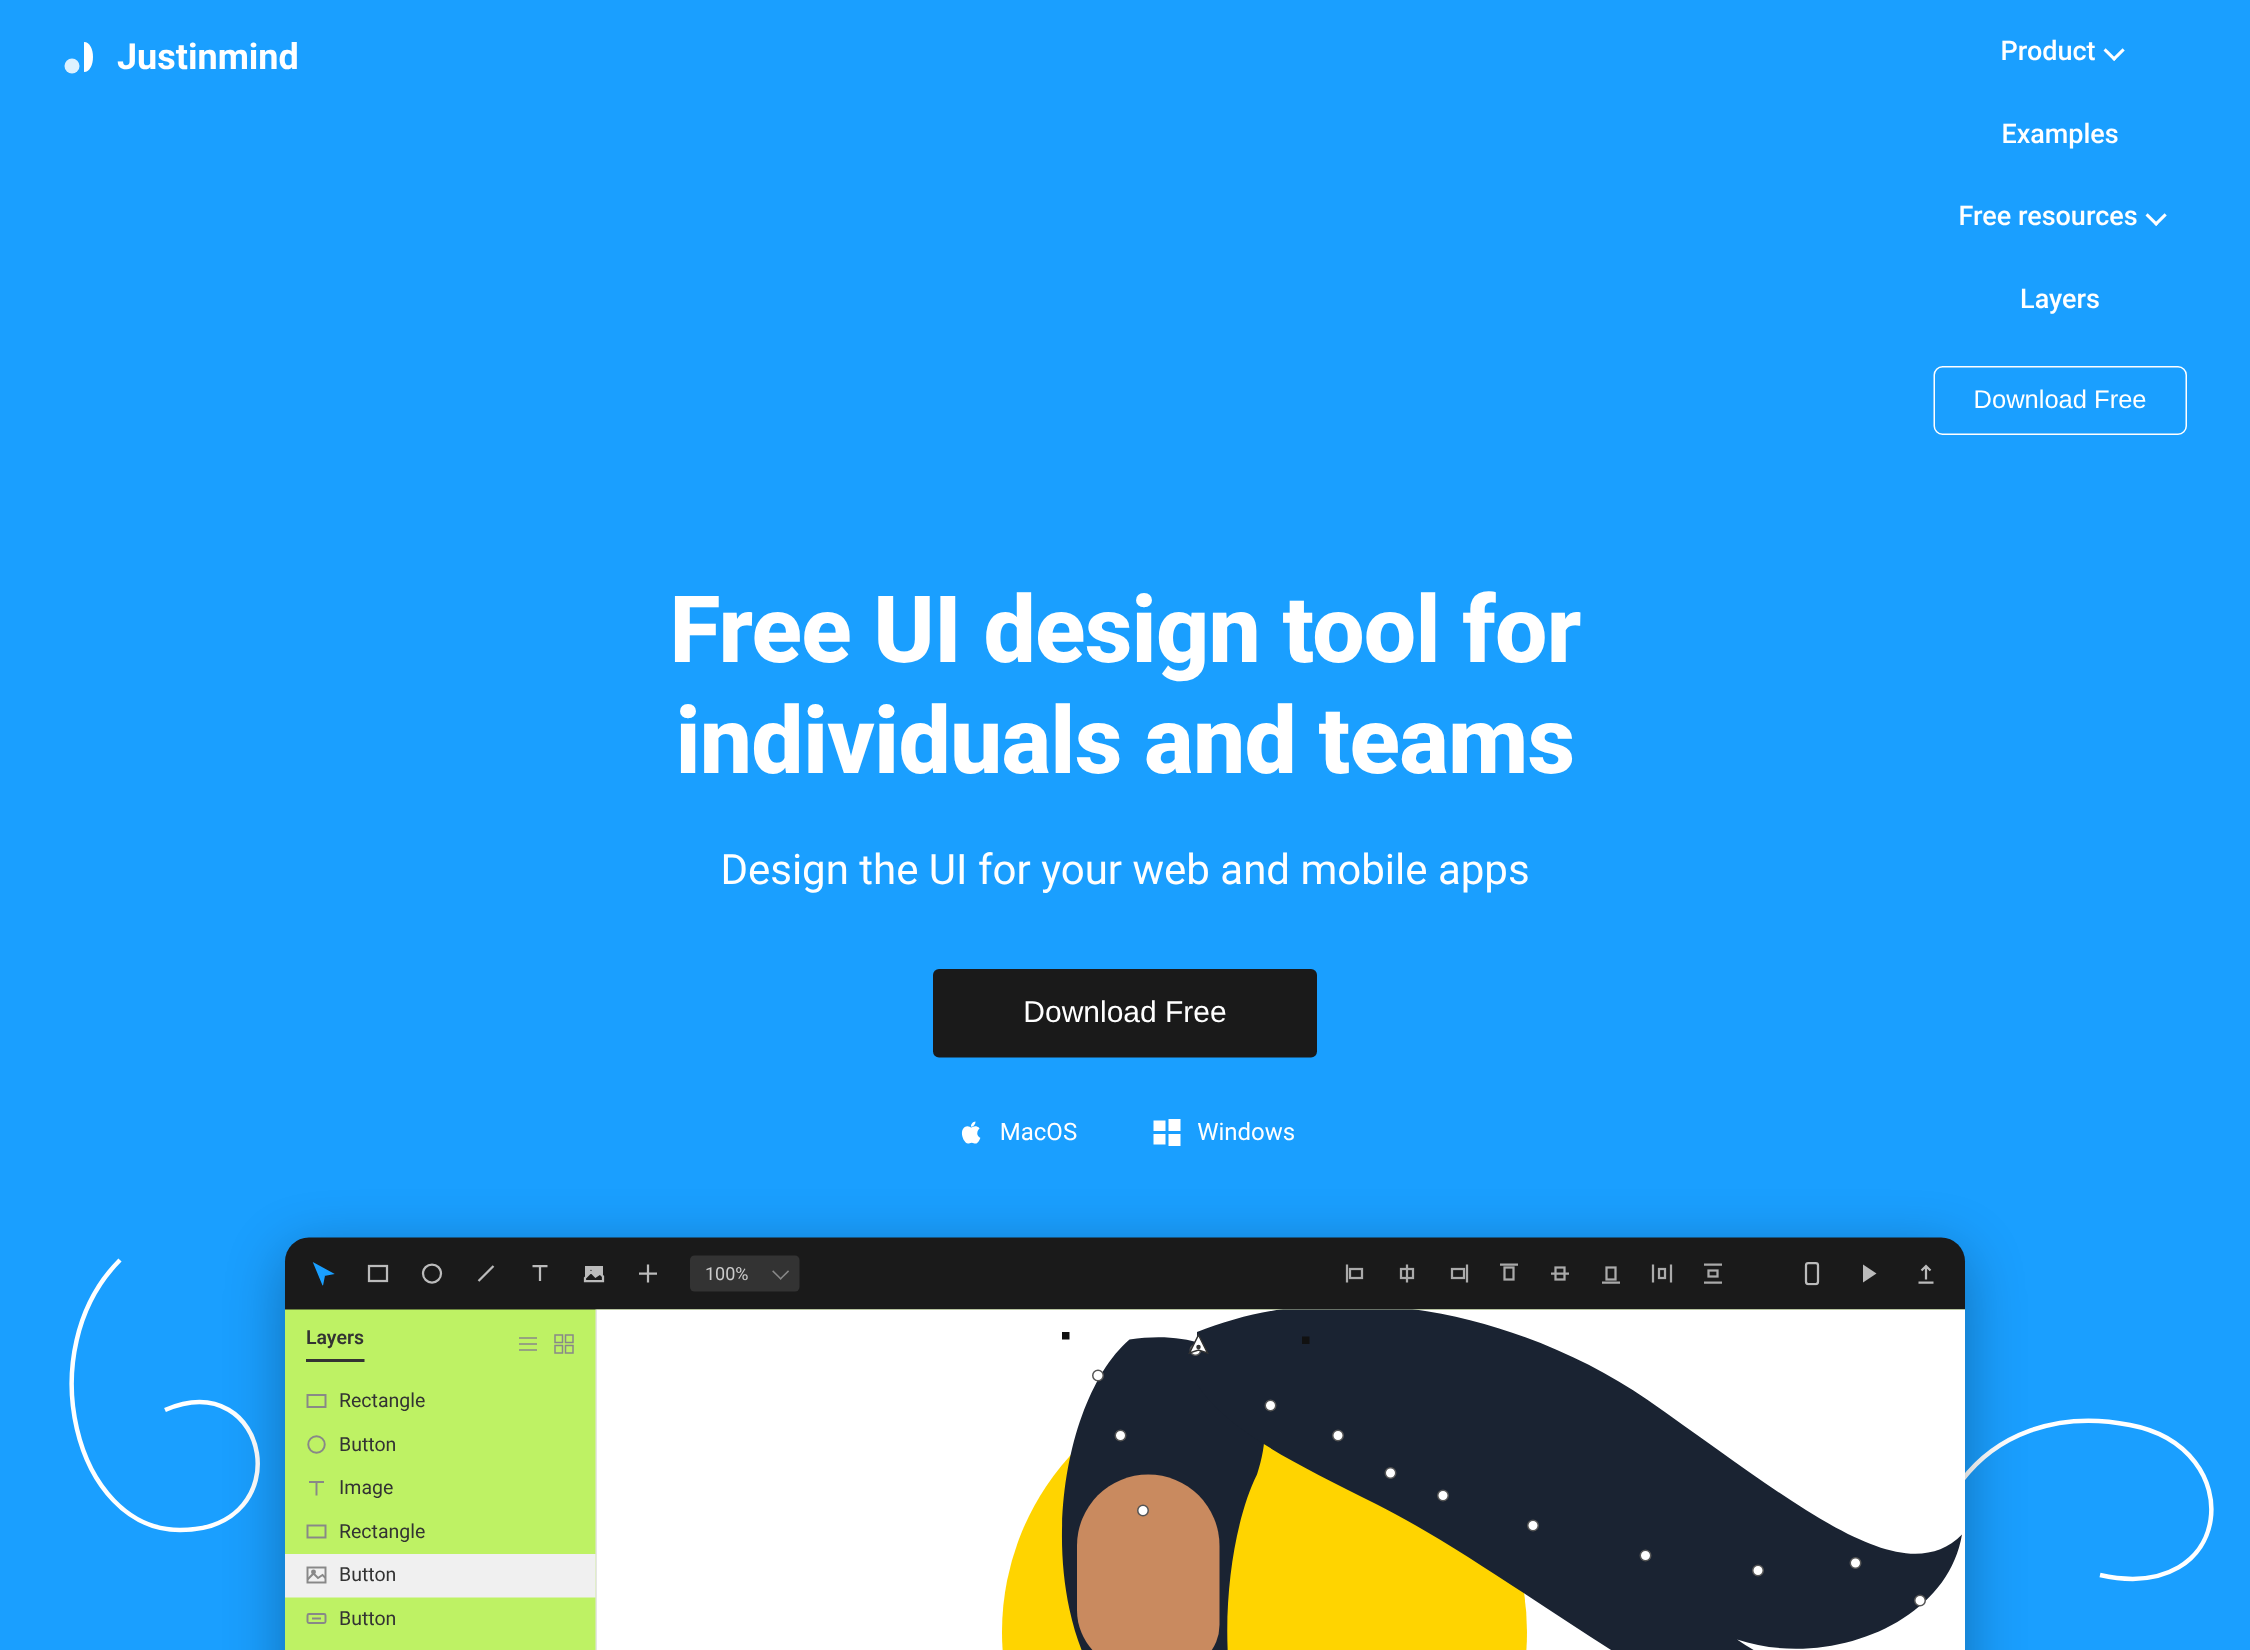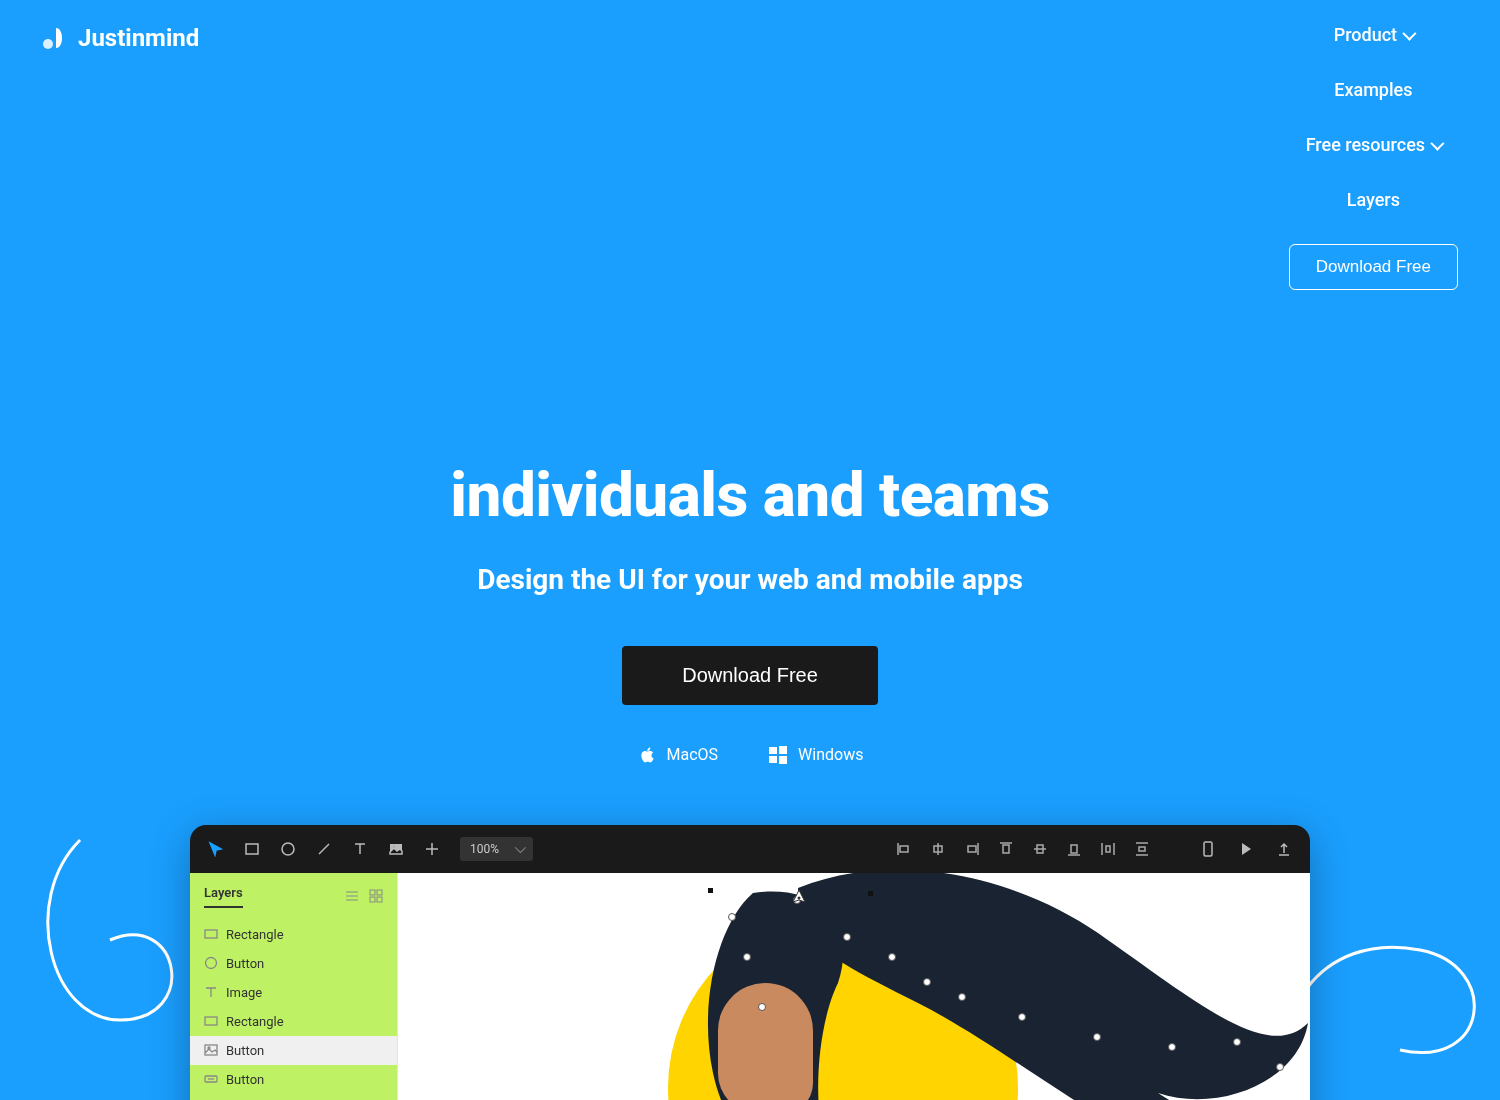--- a/index.html
+++ b/index.html
@@ -61,21 +61,21 @@
   padding-top: 70px;
 }
 .hero h1 {
   font-size: 62px;
   font-weight: 800;
   line-height: 1.2;
   letter-spacing: -0.5px;
 }
 .hero .subtitle {
   font-size: 28px;
-  font-weight: 700;
+  font-weight: 400;
   margin-top: 30px;
 }
 .btn-dark {
   display: inline-block;
   background: #1a1a1a;
   color: #fff;
   font-size: 20px;
   font-weight: 500;
   padding: 18px 60px;
   border: none;
@@ -277,21 +277,21 @@
     </div>
     <div class="nav-item">
       <span>Layers</span>
     </div>
     <button class="btn-outline">Download Free</button>
   </nav>
 </header>
 
 <section class="hero">
   <h1>
-    <br>
+    <span>Free UI design tool for</span><br>
     <span>individuals and teams</span>
   </h1>
   <p class="subtitle">Design the UI for your web and mobile apps</p>
   <button class="btn-dark">Download Free</button>
   <div class="platforms">
     <div class="platform">
       <svg viewBox="0 0 20 20">
           <path d="M14.5 10.5c0-2 1.5-3 1.6-3.1-0.9-1.3-2.3-1.5-2.7-1.5-1.2-0.1-2.3 0.7-2.9 0.7s-1.5-0.7-2.5-0.7c-1.3 0-2.5 0.8-3.1 1.9-1.3 2.3-0.3 5.8 1 7.7 0.6 0.9 1.4 1.9 2.4 1.9s1.3-0.6 2.5-0.6 1.5 0.6 2.5 0.6 1.7-0.9 2.3-1.8c0.7-1 1-2 1-2.1-0.1 0-2.1-0.8-2.1-3zm-2-5.5c0.5-0.6 0.9-1.5 0.8-2.4-0.8 0-1.7 0.5-2.2 1.2-0.5 0.6-0.9 1.5-0.8 2.3 0.9 0.1 1.7-0.4 2.2-1.1z"></path>
         </svg>
       <span>MacOS</span>

